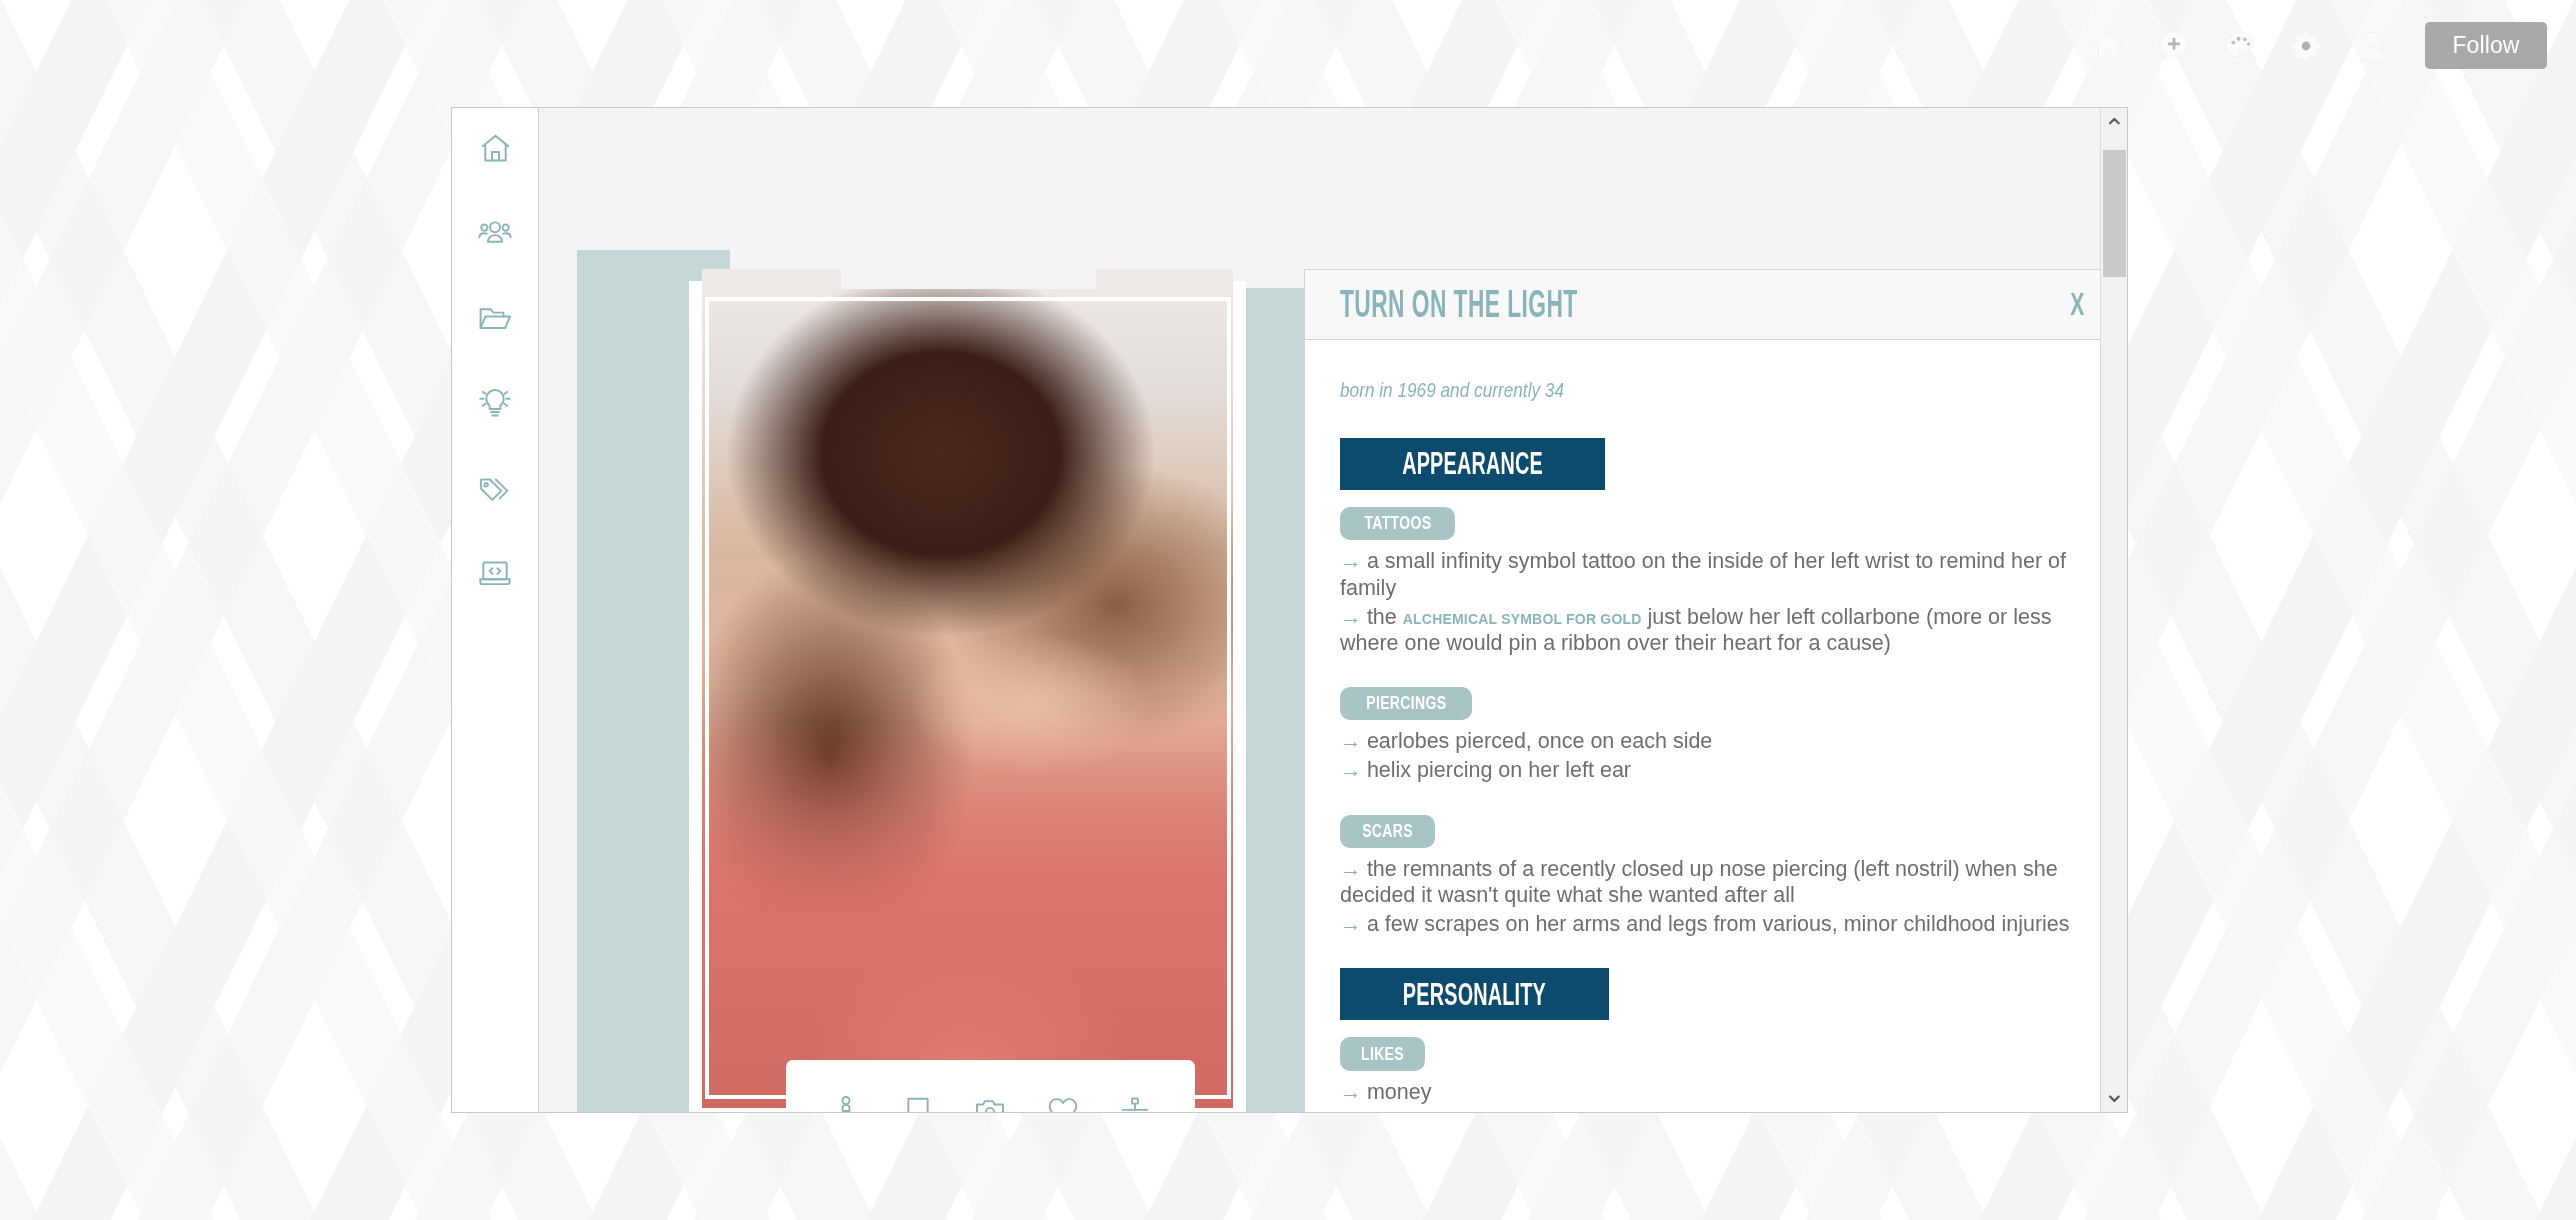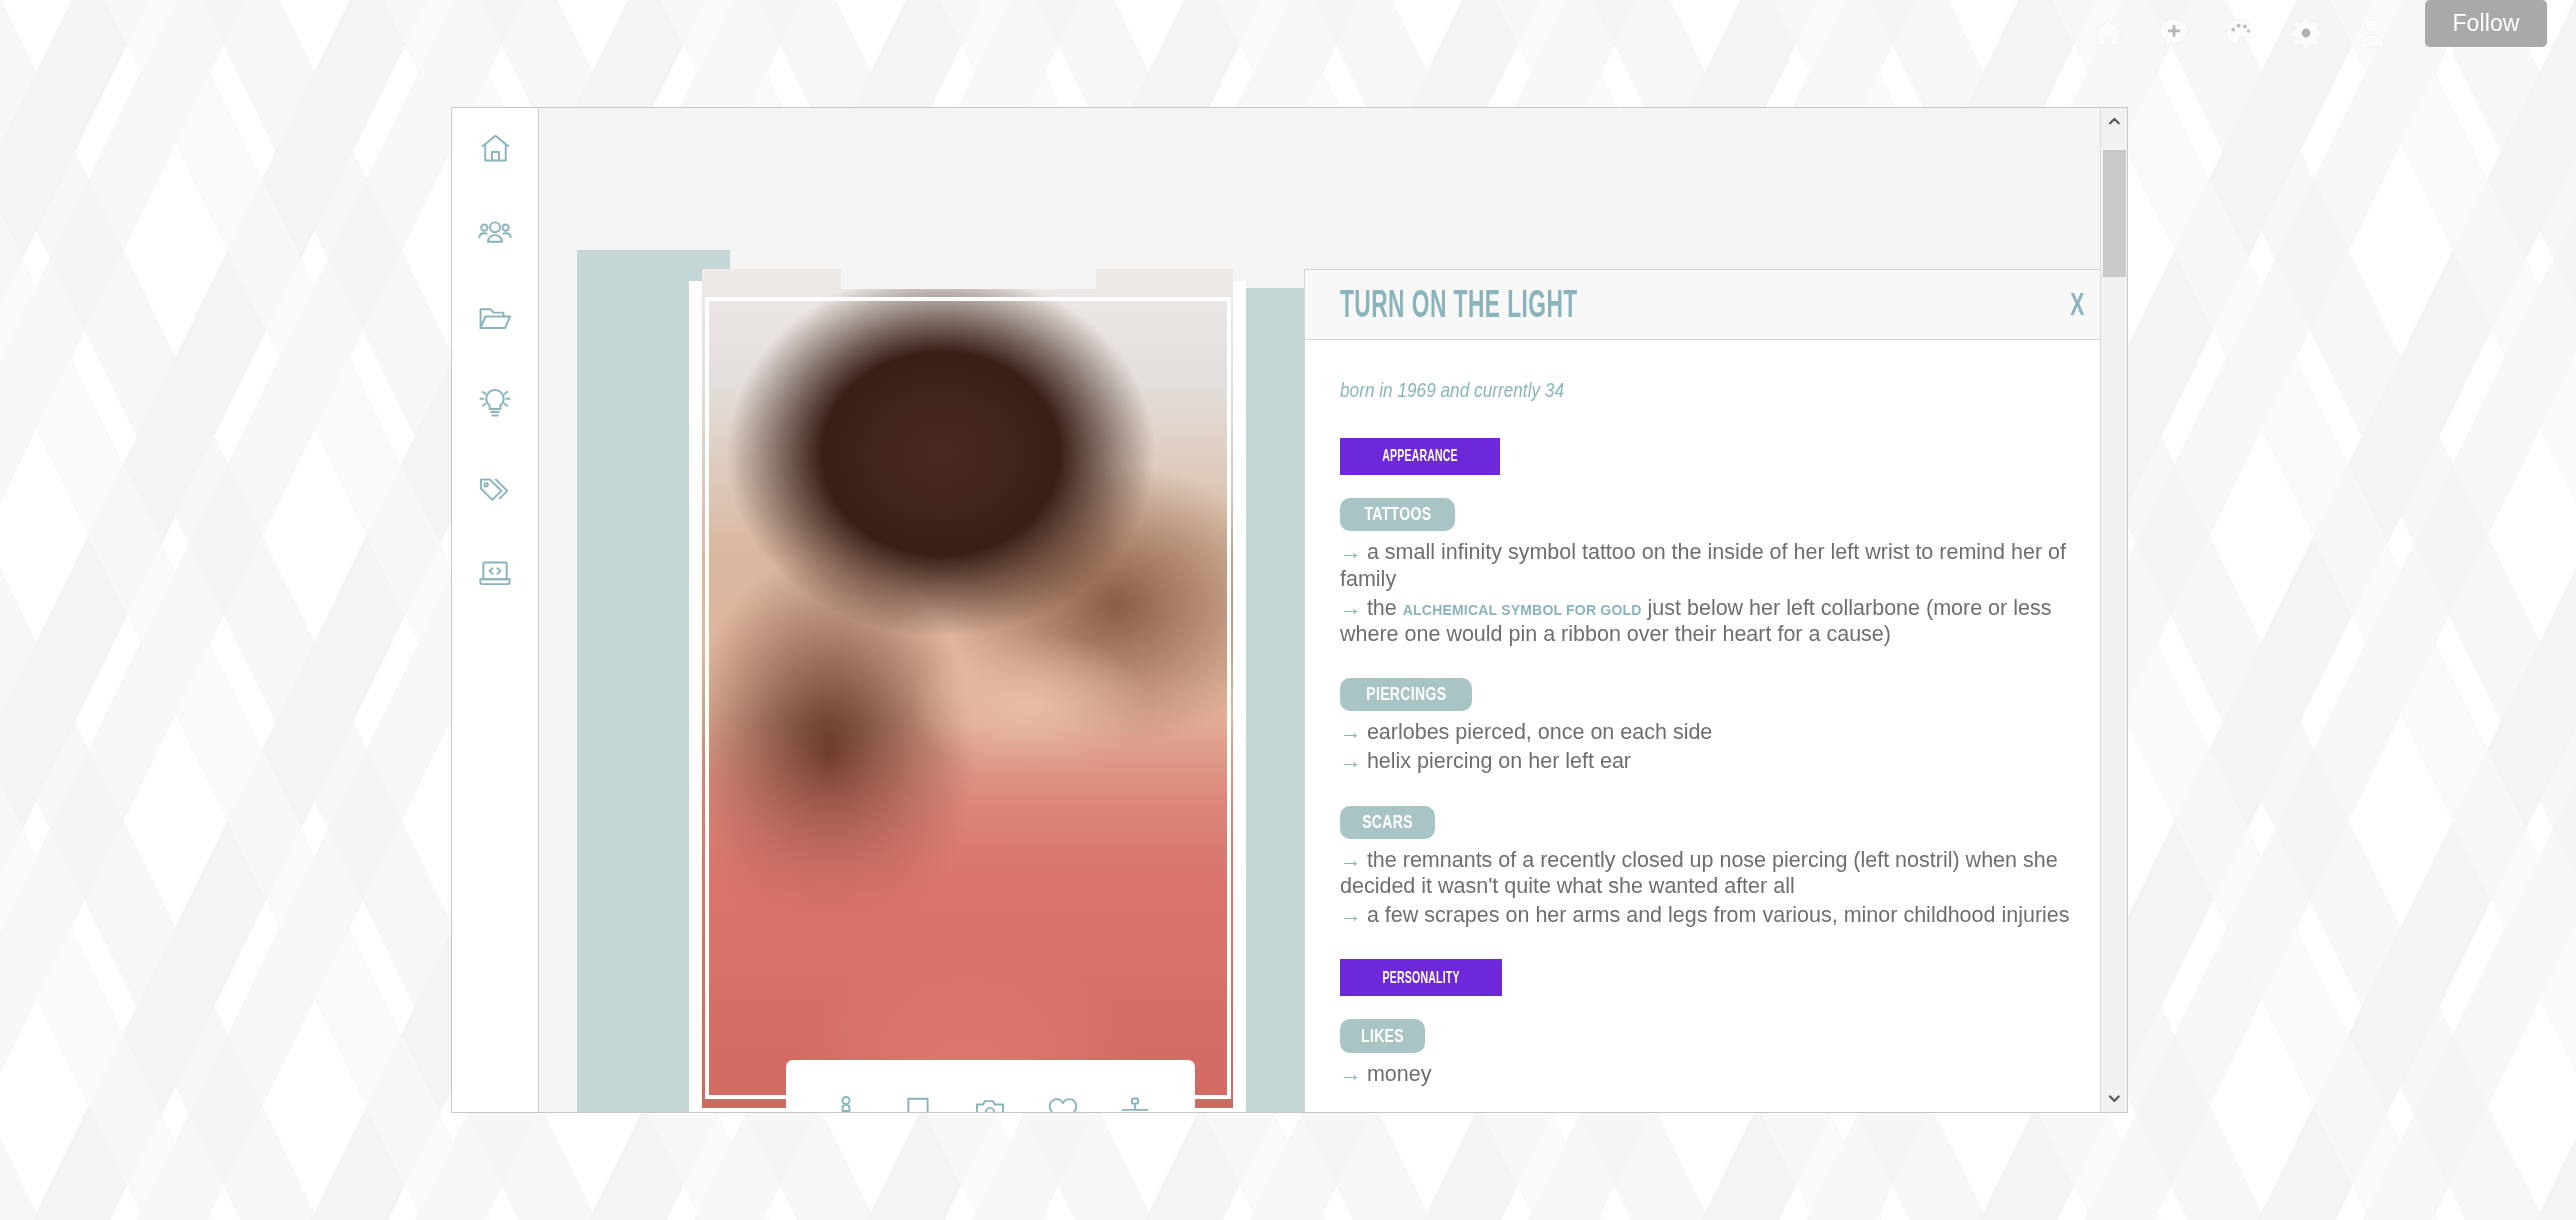--- a/index.html
+++ b/index.html
@@ -37,20 +37,21 @@
         rgba(255,255,255,0) 221px, rgba(255,255,255,0) 250px);
   }
 
   
   .topbar {
     position: absolute;
     top: 0; left: 0;
     width: 2576px;
     height: 91px;
     display: flex;
+    align-items: center;
     justify-content: flex-end;
     padding-right: 29.5px;
     gap: 0;
     z-index: 40;
   }
   .topbar-icon {
     width: 66px;
     height: 66px;
     display: flex;
     align-items: center;
@@ -260,29 +261,29 @@
     font-size: 21px;
     font-family: "Liberation Sans Narrow", "Liberation Sans", sans-serif;
     transform: scaleX(0.82);
     transform-origin: left center;
     margin-bottom: 36px;
     white-space: nowrap;
   }
 
   .sec-badge {
     display: inline-block;
-    background: #6d28d9;
+    background: #0c4a6e;
     color: #ffffff;
     font-weight: bold;
     font-family: "Liberation Sans Narrow", "Liberation Sans", sans-serif;
     padding: 9.4px 19px 10.7px 19px;
-    font-size: 17px;
+    font-size: 32px;
     letter-spacing: 0.3px;
     line-height: 1;
-    margin-bottom: 23px;
+    margin-bottom: 17px;
   }
   .sec-badge span {
     display: inline-block;
     transform: scaleX(0.62);
     transform-origin: center;
   }
   .sub-badge {
     display: inline-block;
     background: #a9c4c5;
     color: #ffffff;

